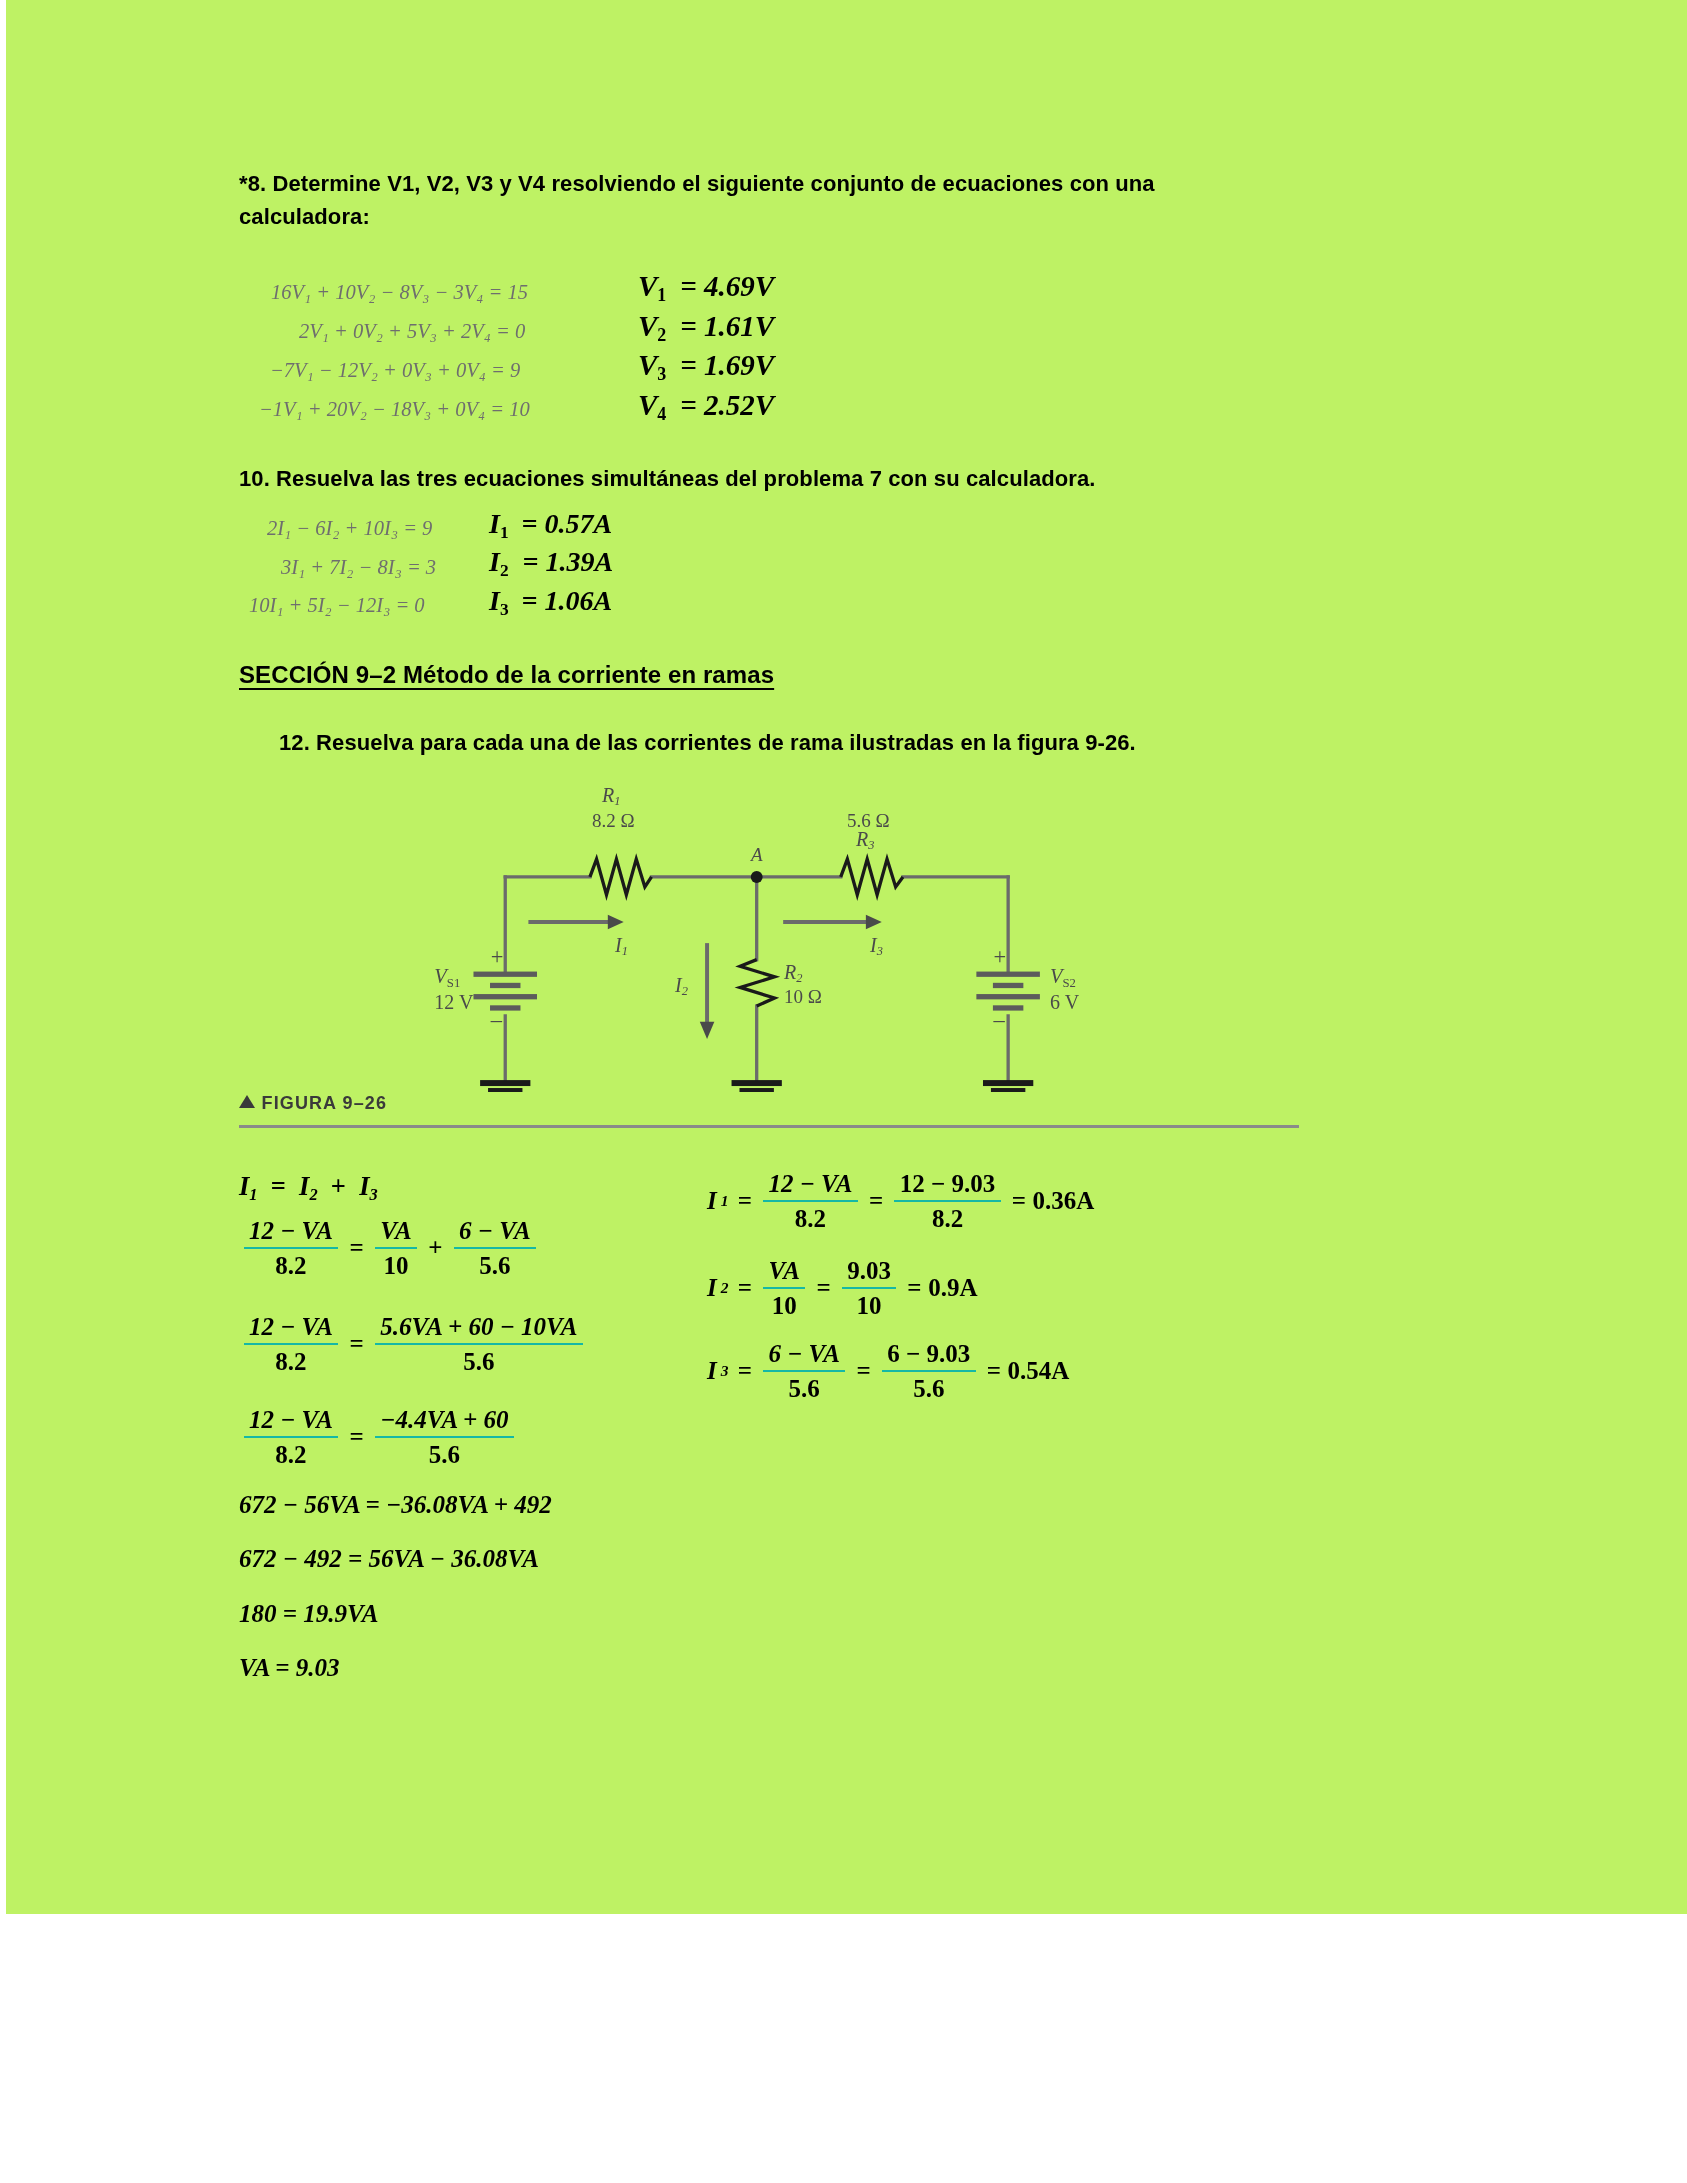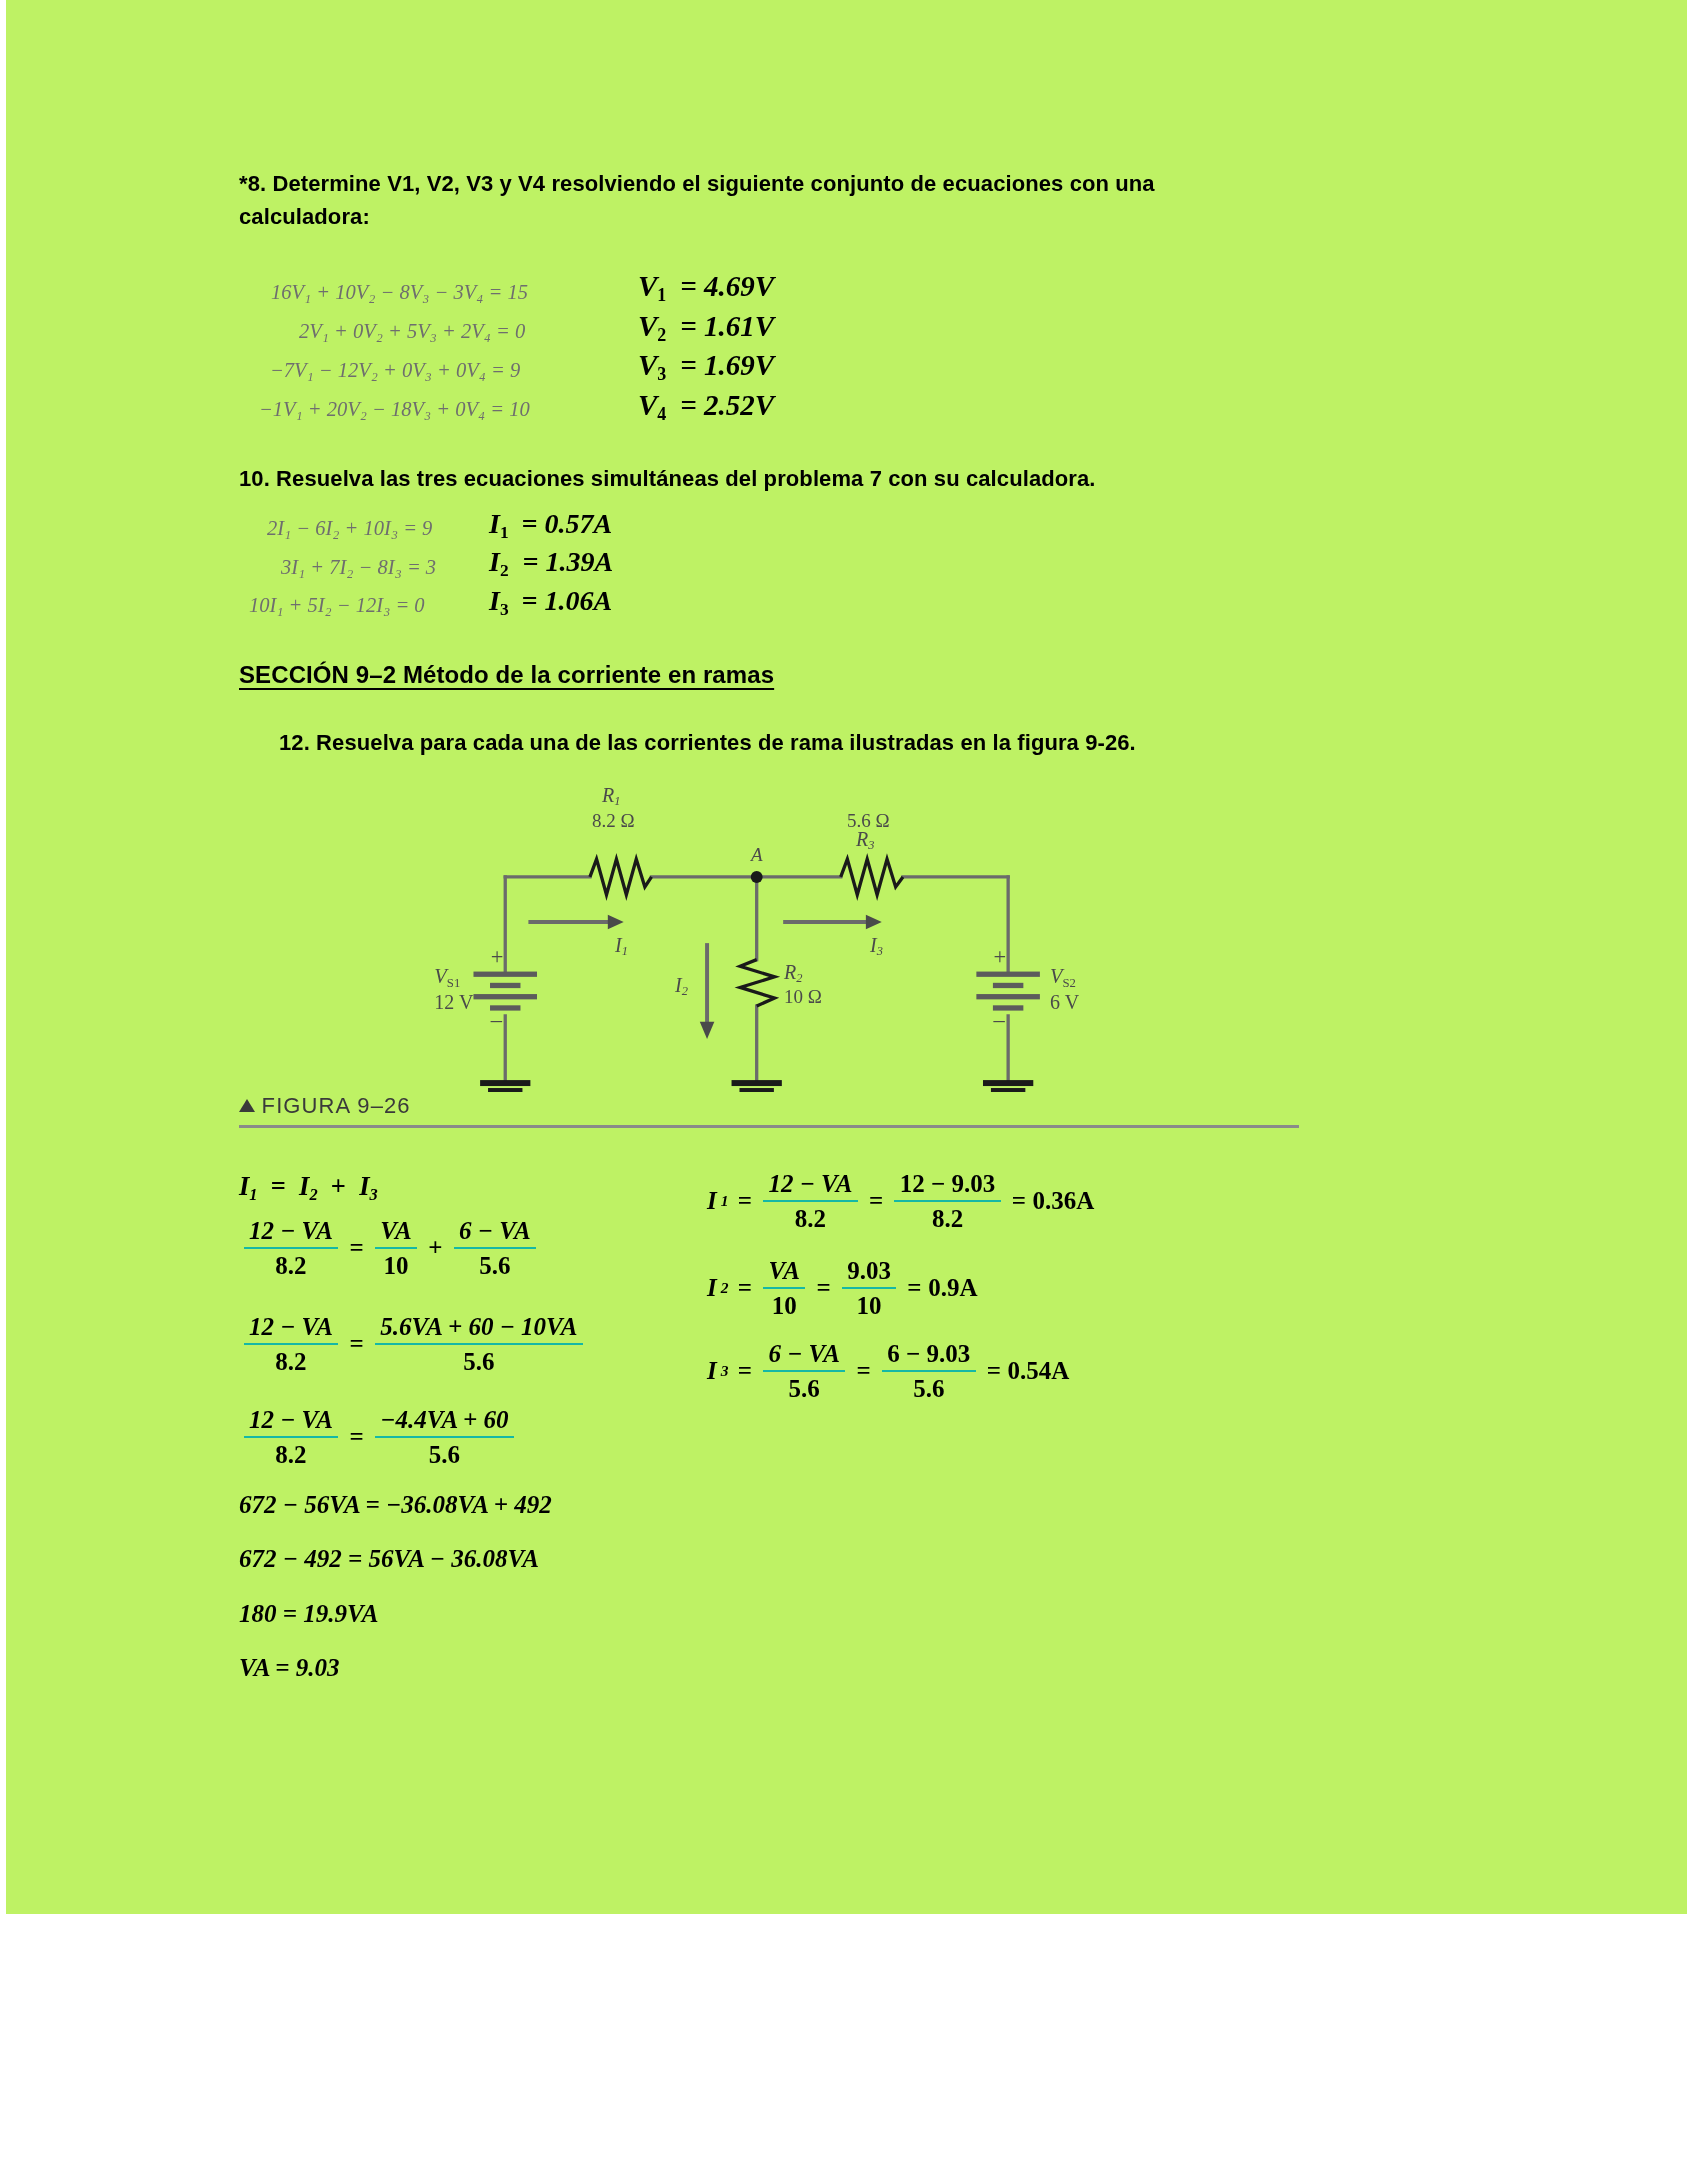--- a/index.html
+++ b/index.html
@@ -95,22 +95,22 @@
     font-style: italic;
     margin-right: 4px;
   }
   .opsym { font-style: normal; margin: 0 6.6px; }
 
   
   .figure-wrap { position: absolute; }
   .fig-caption {
     position: absolute;
     font-family: "Liberation Sans", sans-serif;
-    font-weight: normal;
-    font-size: 22px;
+    font-weight: bold;
+    font-size: 18px;
     letter-spacing: 1.1px;
     color: #3a3a3a;
     text-align: right;
   }
   .fig-rule {
     position: absolute;
     height: 3.3px;
     background: #8a8a8a;
   }
   .tri-up {

